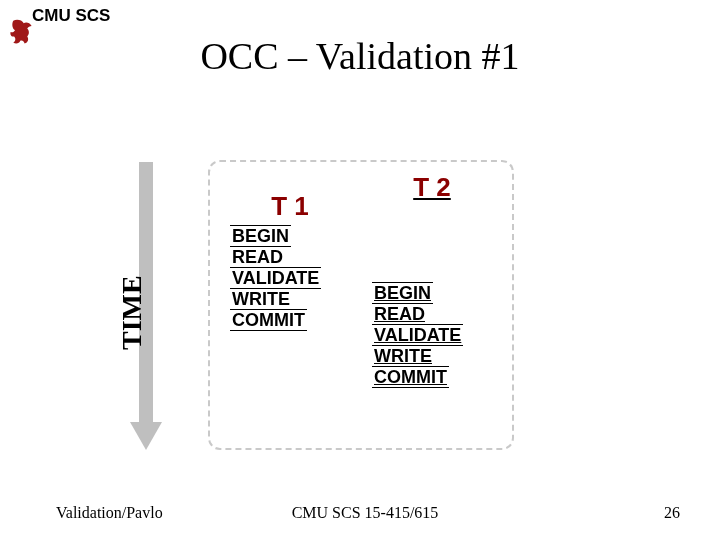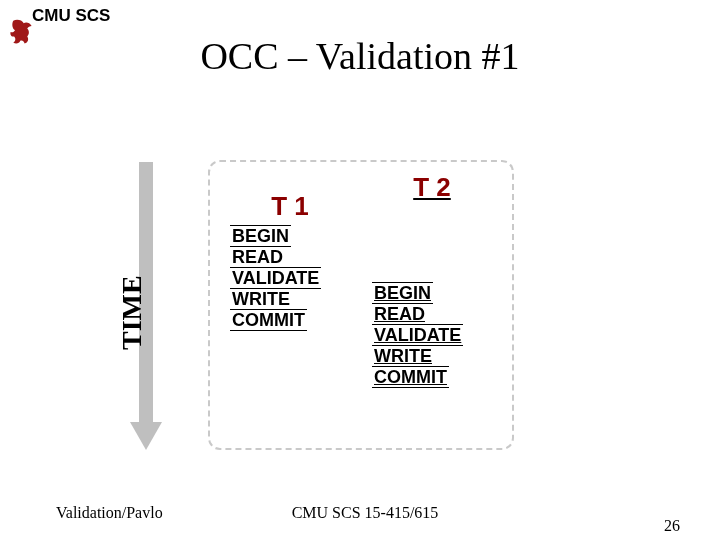--- a/index.html
+++ b/index.html
@@ -22,21 +22,21 @@
   .col-t2 { position: absolute; top: 172px; left: 372px; width: 120px; text-decoration: underline; }
   .col-head { font-family: "Trebuchet MS", "Arial Narrow", Arial, sans-serif; font-weight: bold; font-size: 26px; color: #8b0000; text-align: center; margin-bottom: 4px; }
 
   .op-stack { display: flex; flex-direction: column; }
   .op { font-family: "Trebuchet MS", "Arial Narrow", Arial, sans-serif; font-weight: bold; font-size: 18px; line-height: 20px; border-top: 1px solid #000; border-bottom: 1px solid #000; margin-top: -1px; padding: 0 2px; background: #fff; width: fit-content; min-width: 60px; }
 
   .t2-offset { height: 76px; }
 
   .footer-left { position: absolute; bottom: 18px; left: 56px; font-size: 16px; }
   .footer-center { position: absolute; bottom: 18px; left: 5px; width: 100%; text-align: center; font-size: 16px; }
-  .footer-right { position: absolute; bottom: 5px; right: 40px; font-size: 16px; }
+  .footer-right { position: absolute; bottom: 18px; right: 40px; font-size: 16px; }
 </style>
 </head>
 <body>
 
 <div class="slide">
 
   <div class="cmu-scs">CMU SCS</div>
 
   <div class="griffin">
     <svg viewBox="0 0 32 32" width="28" height="28">

